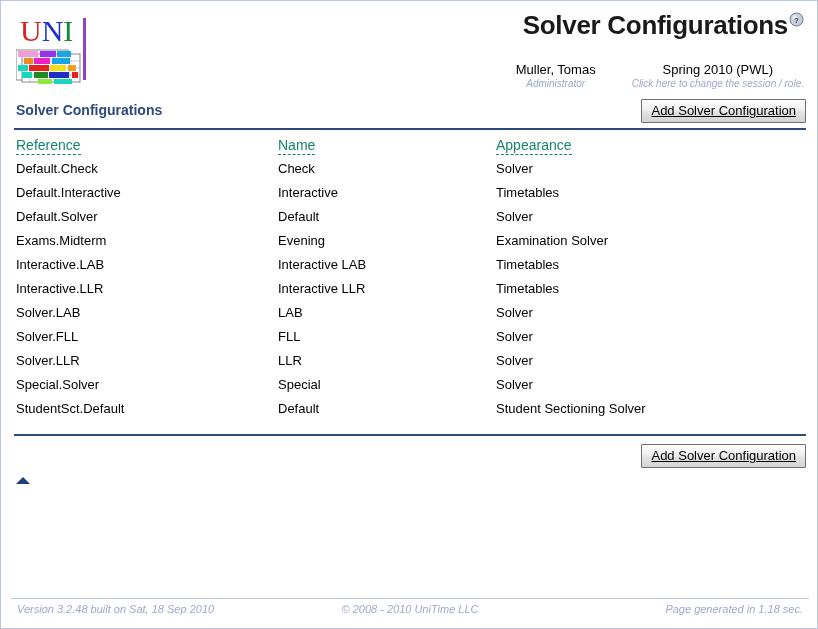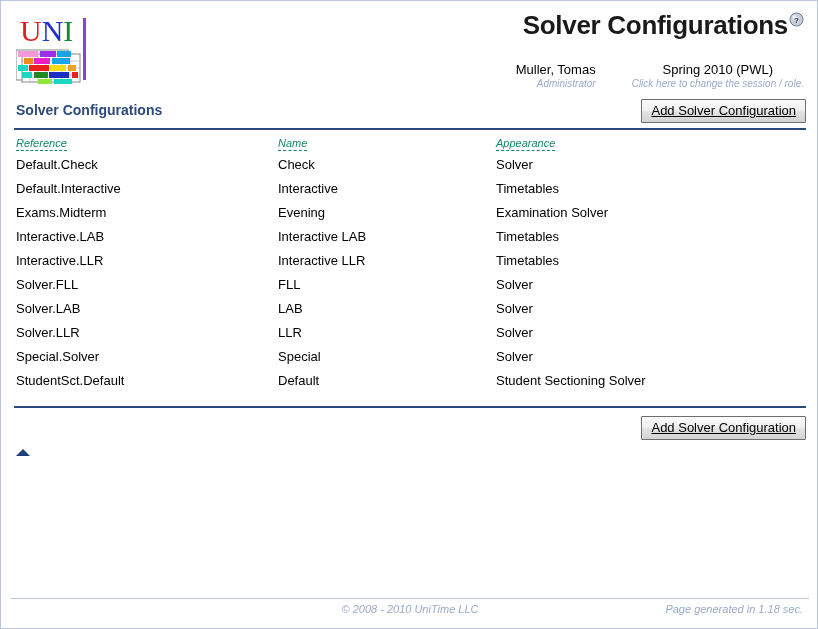--- a/index.html
+++ b/index.html
@@ -108,21 +108,20 @@
     font-size: 13px;
     color: #000000;
     line-height: 15px;
     white-space: nowrap;
   }
   .user-role, .sess-link {
     font-size: 10px;
     font-style: italic;
     color: #9aa9cc;
     line-height: 13px;
-    text-align: right;
     white-space: nowrap;
     cursor: pointer;
   }
 
   
   .content {
     position: relative;
     margin: 0 2px;
   }
   .section-bar {
@@ -159,22 +158,21 @@
     top: 1px;
   }
 
   table.grid {
     width: 100%;
     border-collapse: collapse;
     margin-top: 4px;
   }
   table.grid th {
     text-align: left;
-    font-size: 11px;
-    font-style: italic;
+    font-size: 14px;
     font-weight: normal;
     color: #14876a;
     padding: 3px 0 1px 8px;
     white-space: nowrap;
     vertical-align: top;
     cursor: pointer;
   }
   .th-inner {
     display: inline-block;
     border-bottom: 1px dashed #14876a;
@@ -351,42 +349,47 @@
               <td class="col-ref">Default.Check</td>
               <td class="col-name">Check</td>
               <td class="col-appearance">Solver</td>
             </tr>
             <tr>
               <td class="col-ref">Default.Interactive</td>
               <td class="col-name">Interactive</td>
               <td class="col-appearance">Timetables</td>
             </tr>
             <tr>
+              <td class="col-ref">Default.Solver</td>
+              <td class="col-name">Default</td>
+              <td class="col-appearance">Solver</td>
+            </tr>
+            <tr>
               <td class="col-ref">Exams.Midterm</td>
               <td class="col-name">Evening</td>
               <td class="col-appearance">Examination Solver</td>
             </tr>
             <tr>
               <td class="col-ref">Interactive.LAB</td>
               <td class="col-name">Interactive LAB</td>
               <td class="col-appearance">Timetables</td>
             </tr>
             <tr>
               <td class="col-ref">Interactive.LLR</td>
               <td class="col-name">Interactive LLR</td>
               <td class="col-appearance">Timetables</td>
             </tr>
             <tr>
+              <td class="col-ref">Solver.LAB</td>
+              <td class="col-name">LAB</td>
+              <td class="col-appearance">Solver</td>
+            </tr>
+            <tr>
               <td class="col-ref">Solver.FLL</td>
               <td class="col-name">FLL</td>
-              <td class="col-appearance">Solver</td>
-            </tr>
-            <tr>
-              <td class="col-ref">Solver.LAB</td>
-              <td class="col-name">LAB</td>
               <td class="col-appearance">Solver</td>
             </tr>
             <tr>
               <td class="col-ref">Solver.LLR</td>
               <td class="col-name">LLR</td>
               <td class="col-appearance">Solver</td>
             </tr>
             <tr>
               <td class="col-ref">Special.Solver</td>
               <td class="col-name">Special</td>
@@ -401,18 +404,19 @@
       </table>
 
       <div class="bottom-rule"></div>
       <div class="bottom-actions">
         <button class="btn btn-bottom">Add Solver Configuration</button>
       </div>
     </div>
 
     <div class="footer-rule"></div>
     <div class="footer">
+      <span class="f-left">Version 3.2.48 built on Sat, 18 Sep 2010</span>
       <span class="f-center">© 2008 - 2010 UniTime LLC</span>
       <span class="f-right">Page generated in 1.18 sec.</span>
     </div>
 
   </div>
 </div>
 
 </body></html>

